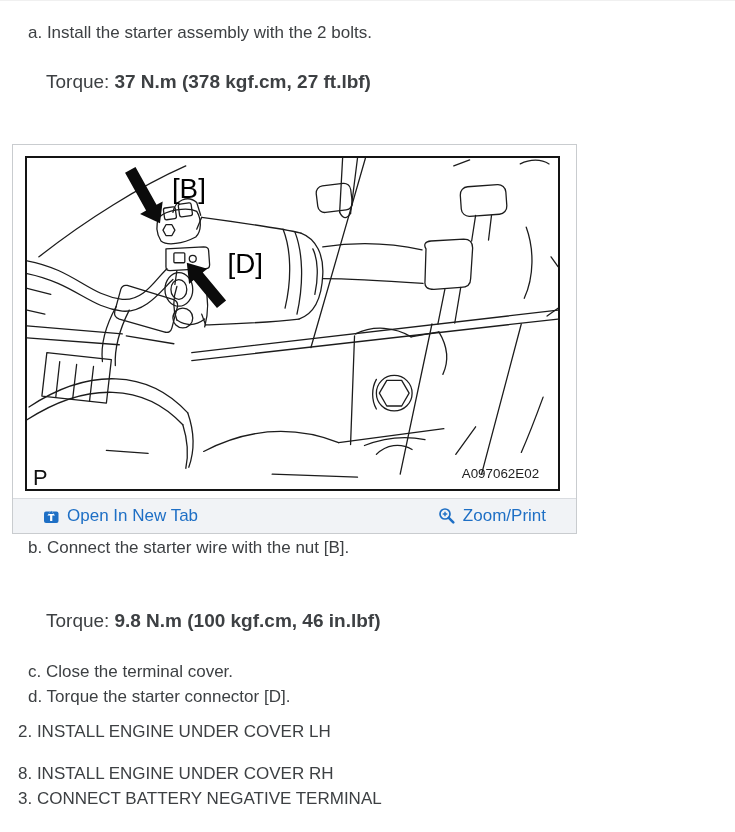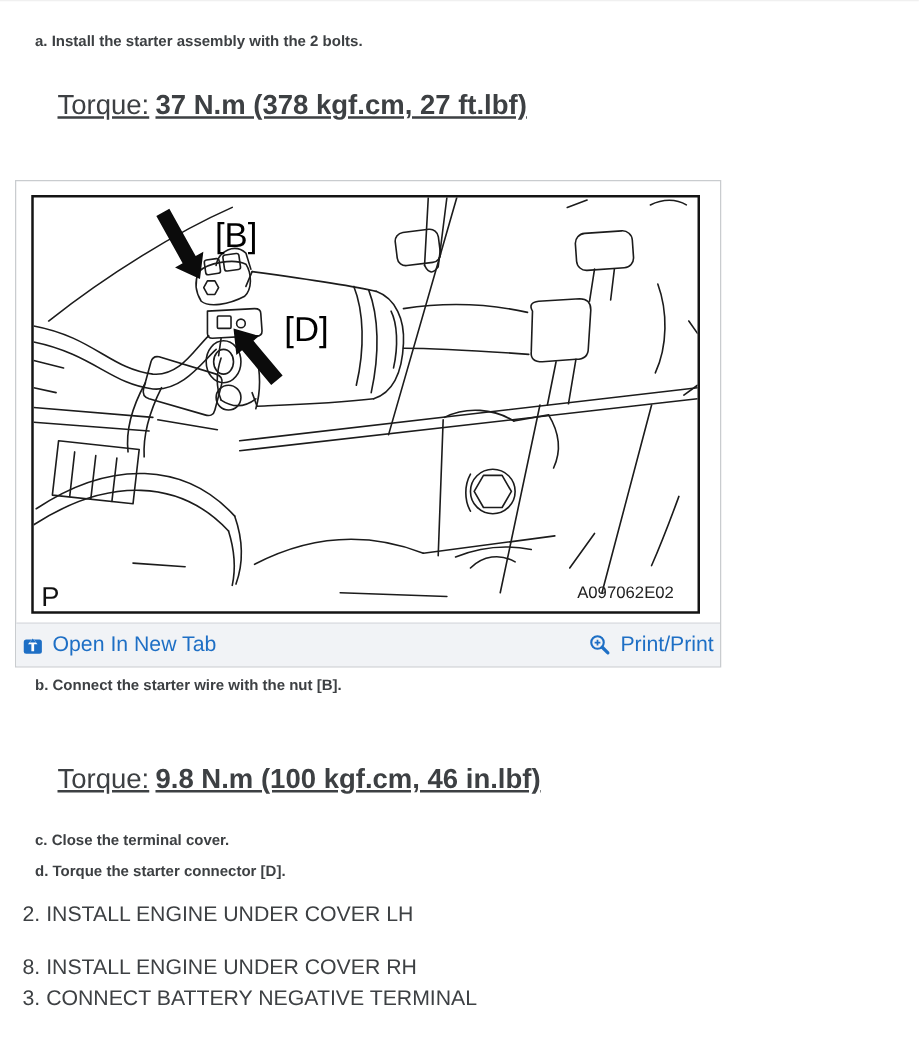--- a/index.html
+++ b/index.html
@@ -2,41 +2,41 @@
 <html><head>
 <meta charset="utf-8">
 <style>
   html,body{margin:0;padding:0;}
   body{
     width:735px;height:832px;background:#ffffff;position:relative;
     font-family:"Liberation Sans",sans-serif;color:#3d4043;
     border-top:1px solid #f0f0f0;box-sizing:border-box;overflow:hidden;
   }
   .abs{position:absolute;}
-  .step{font-size:12px;line-height:24px;white-space:nowrap;font-weight:bold;}
-  .torque{font-size:22px;white-space:nowrap;text-decoration:underline;}
+  .step{font-size:17px;line-height:24px;white-space:nowrap;}
+  .torque{font-size:19px;white-space:nowrap;}
   .torque .t-label{margin-right:5px;}
   .torque .t-value{font-weight:700;}
   .heading{font-size:17px;line-height:25px;white-space:nowrap;}
 
   
   #figure{
     left:12px;top:143px;width:565px;height:390px;
     border:1px solid #c9cccf;background:#ffffff;box-sizing:border-box;
   }
   .fig-image{
     position:absolute;left:12px;top:11px;width:535px;height:335px;
     border:2px solid #141414;box-sizing:border-box;background:#ffffff;
   }
   .fig-image svg{width:100%;height:100%;display:block;}
   .fig-footer{
     position:absolute;left:0;right:0;bottom:0;height:35px;
     background:#f1f3f6;border-top:1px solid #d9dce0;
     display:flex;align-items:center;justify-content:space-between;
-    padding:0 5px;box-sizing:border-box;
+    padding:0 30px;box-sizing:border-box;
   }
   .fig-link{
     display:flex;align-items:center;gap:7px;
     color:#1e6fc5;font-size:17px;text-decoration:none;cursor:pointer;white-space:nowrap;
   }
   .fig-link svg{flex:0 0 auto;}
 
   
   .ln{fill:none;stroke:#1c1c1c;stroke-width:1.3;stroke-linecap:round;stroke-linejoin:round;}
   .blk{fill:#0b0b0b;stroke:none;}
@@ -165,21 +165,21 @@
       </svg>
       <span>Open In New Tab</span>
     </a>
     <a class="fig-link">
       <svg width="18" height="18" viewBox="0 0 18 18">
         <circle cx="7" cy="7" r="5" fill="none" stroke="#1e6fc5" stroke-width="1.7"></circle>
         <line x1="7" y1="4.7" x2="7" y2="9.3" stroke="#1e6fc5" stroke-width="1.4"></line>
         <line x1="4.7" y1="7" x2="9.3" y2="7" stroke="#1e6fc5" stroke-width="1.4"></line>
         <line x1="10.8" y1="10.8" x2="15.3" y2="15.3" stroke="#1e6fc5" stroke-width="2.6" stroke-linecap="round"></line>
       </svg>
-      <span>Print/Print</span>
+      <span>Zoom/Print</span>
     </a>
   </div>
 </div>
 
 <div class="abs step" style="left:28px;top:535px">b. Connect the starter wire with the nut [B].</div>
 
 <div class="abs torque" style="left:46px;top:609px">
   <span class="t-label">Torque:</span><span class="t-value">9.8 N.m (100 kgf.cm, 46 in.lbf)</span>
 </div>
 

